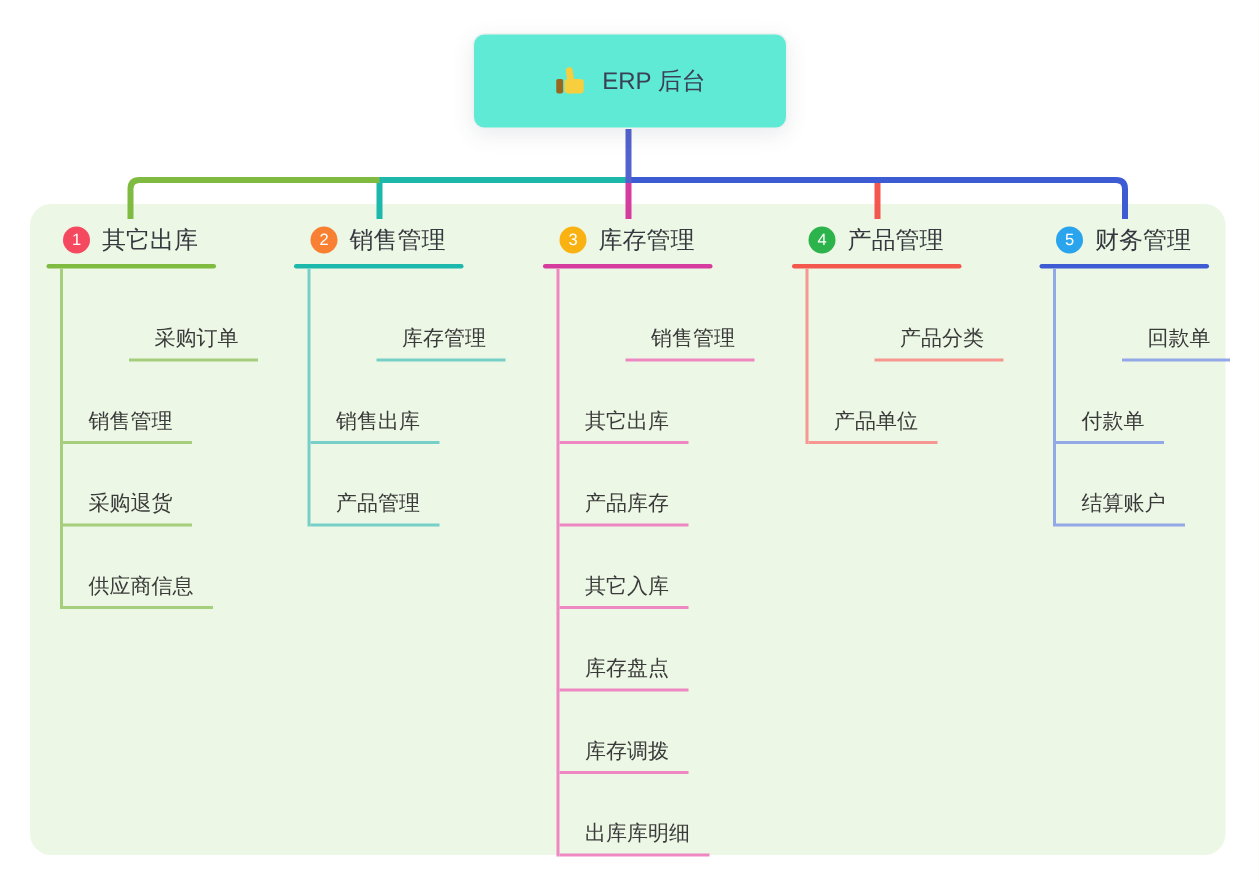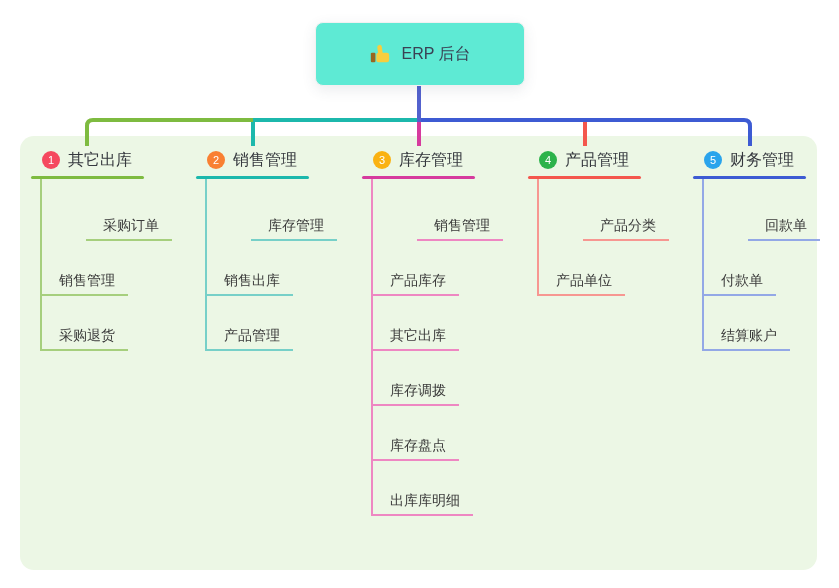--- a/index.html
+++ b/index.html
@@ -73,20 +73,23 @@
     <div class="children">
       <div class="child">
           <span class="child-label">采购订单</span>
         </div>
       <div class="child">
           <span class="child-label">销售管理</span>
         </div>
       <div class="child">
           <span class="child-label">采购退货</span>
         </div>
+      <div class="child">
+          <span class="child-label">供应商信息</span>
+        </div>
     </div>
   </div>
 
   <div class="branch b2">
     <div class="branch-title">
       <span class="badge">2</span>
       <span>销售管理</span>
     </div>
     <div class="branch-underline"></div>
     <div class="children">
@@ -106,30 +109,33 @@
     <div class="branch-title">
       <span class="badge">3</span>
       <span>库存管理</span>
     </div>
     <div class="branch-underline"></div>
     <div class="children">
       <div class="child">
           <span class="child-label">销售管理</span>
         </div>
       <div class="child">
+          <span class="child-label">其它出库</span>
+        </div>
+      <div class="child">
           <span class="child-label">产品库存</span>
         </div>
       <div class="child">
-          <span class="child-label">其它出库</span>
+          <span class="child-label">其它入库</span>
+        </div>
+      <div class="child">
+          <span class="child-label">库存盘点</span>
         </div>
       <div class="child">
           <span class="child-label">库存调拨</span>
-        </div>
-      <div class="child">
-          <span class="child-label">库存盘点</span>
         </div>
       <div class="child">
           <span class="child-label">出库库明细</span>
         </div>
     </div>
   </div>
 
   <div class="branch b4">
     <div class="branch-title">
       <span class="badge">4</span>

